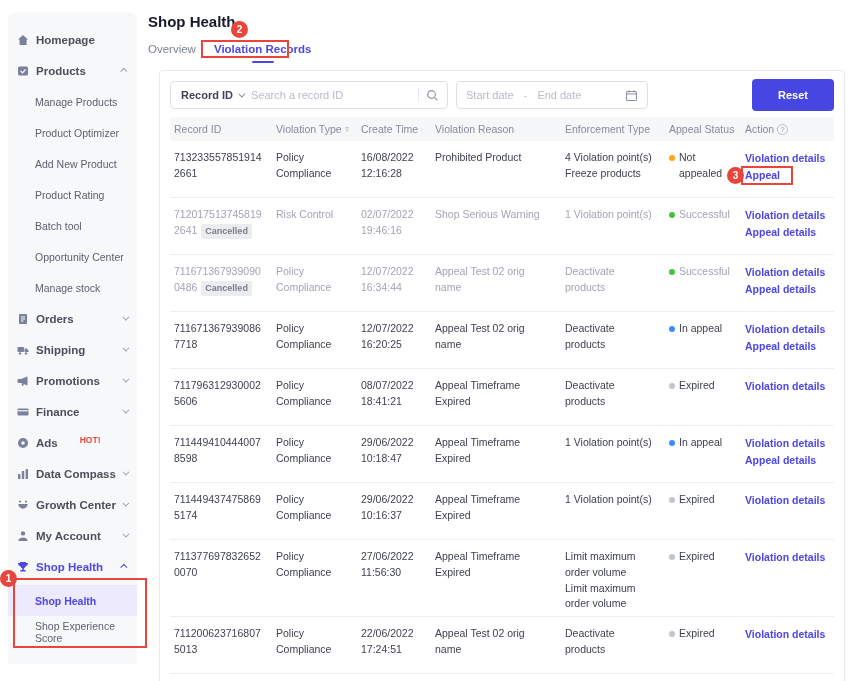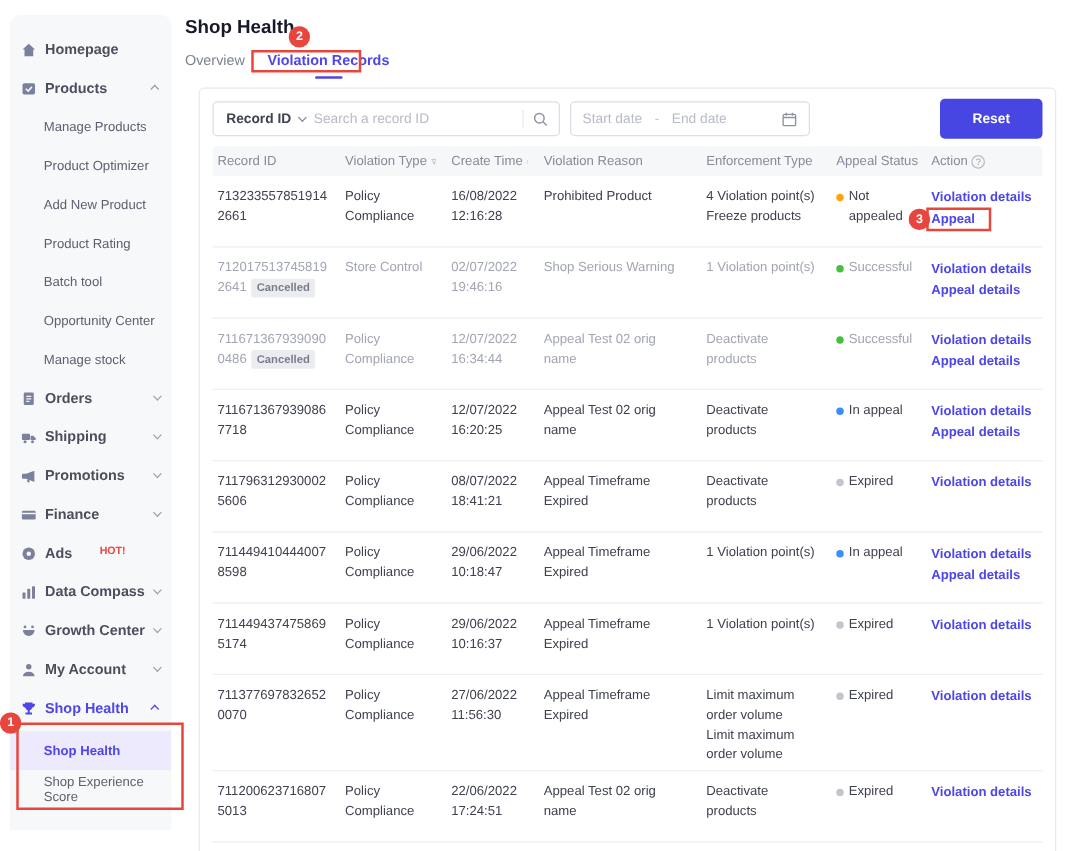--- a/index.html
+++ b/index.html
@@ -295,21 +295,21 @@
               <span>Not appealed</span>
             </div>
           <div class="td action">
               <a class="link">Violation details</a>
               <a class="link">Appeal</a>
             </div>
         </div>
 
         <div class="tr row cancelled">
           <div class="td"><span class="idtext">7120175137458192641</span><span class="badge">Cancelled</span></div>
-          <div class="td">Store Control</div>
+          <div class="td">Risk Control</div>
           <div class="td pre">02/07/2022
 19:46:16</div>
           <div class="td">Shop Serious Warning</div>
           <div class="td pre">1 Violation point(s)</div>
           <div class="td status">
               <span class="dot" style="background: rgb(68, 193, 60);"></span>
               <span>Successful</span>
             </div>
           <div class="td action">
               <a class="link">Violation details</a>

